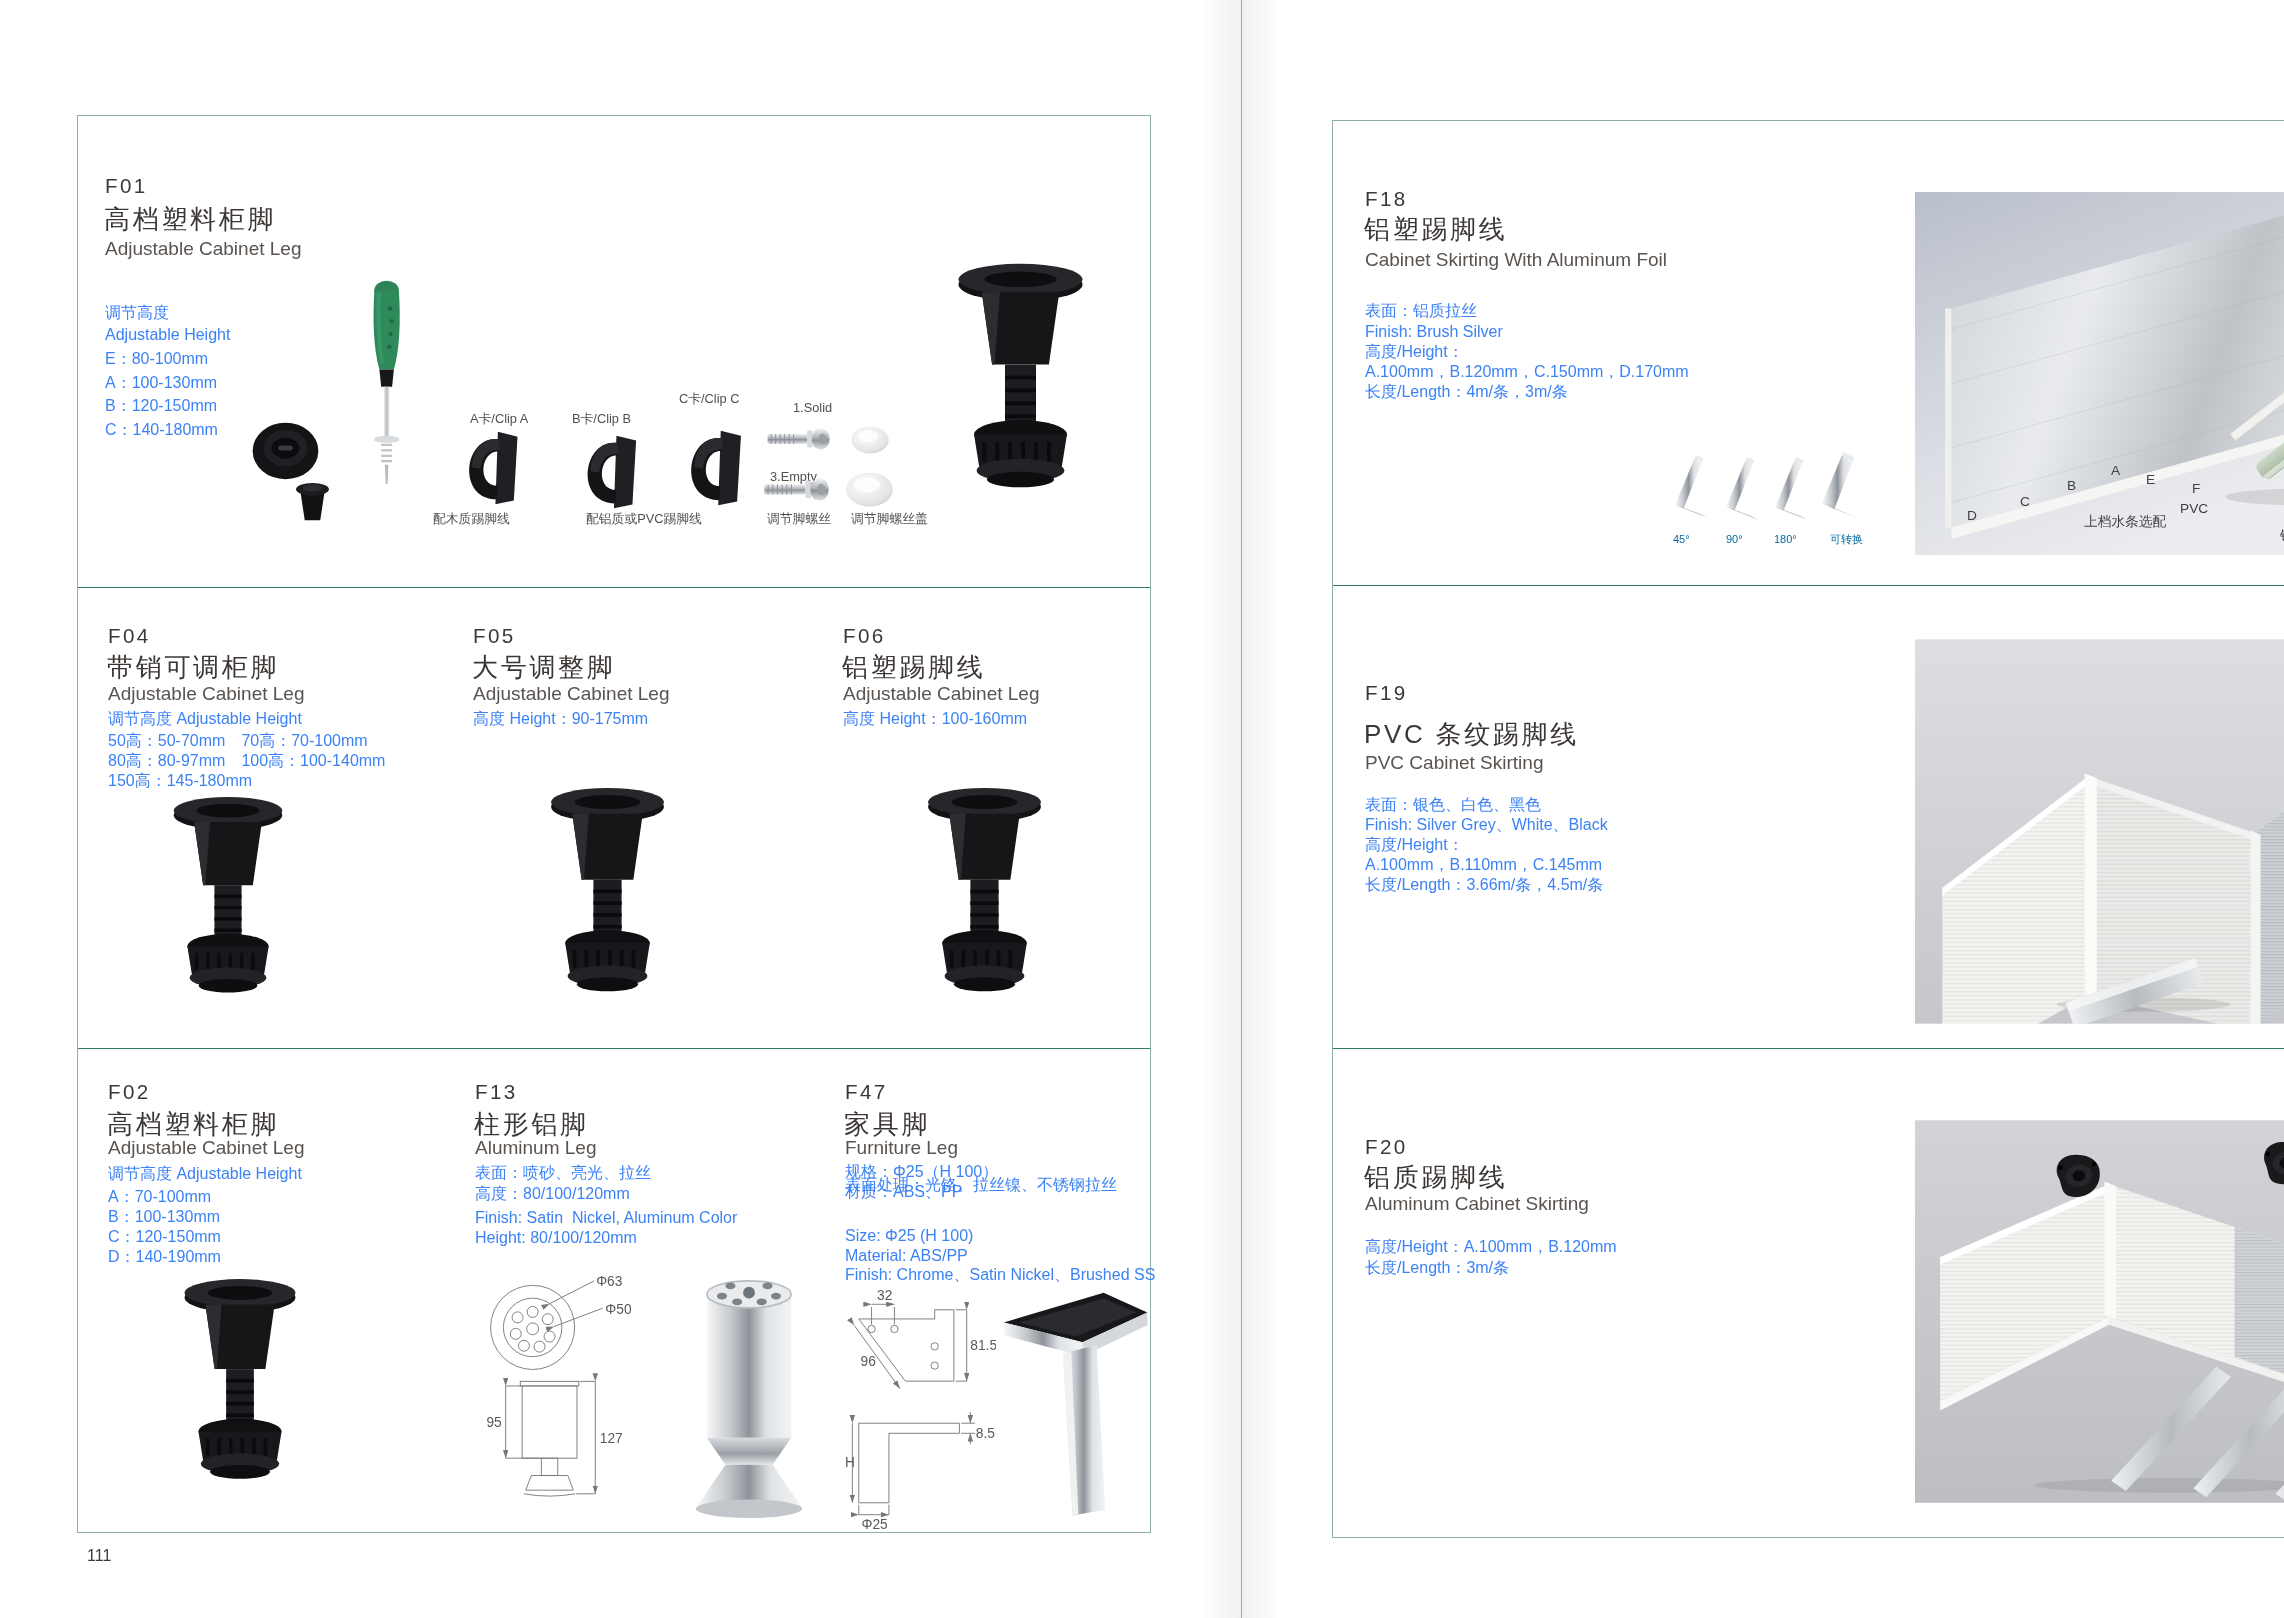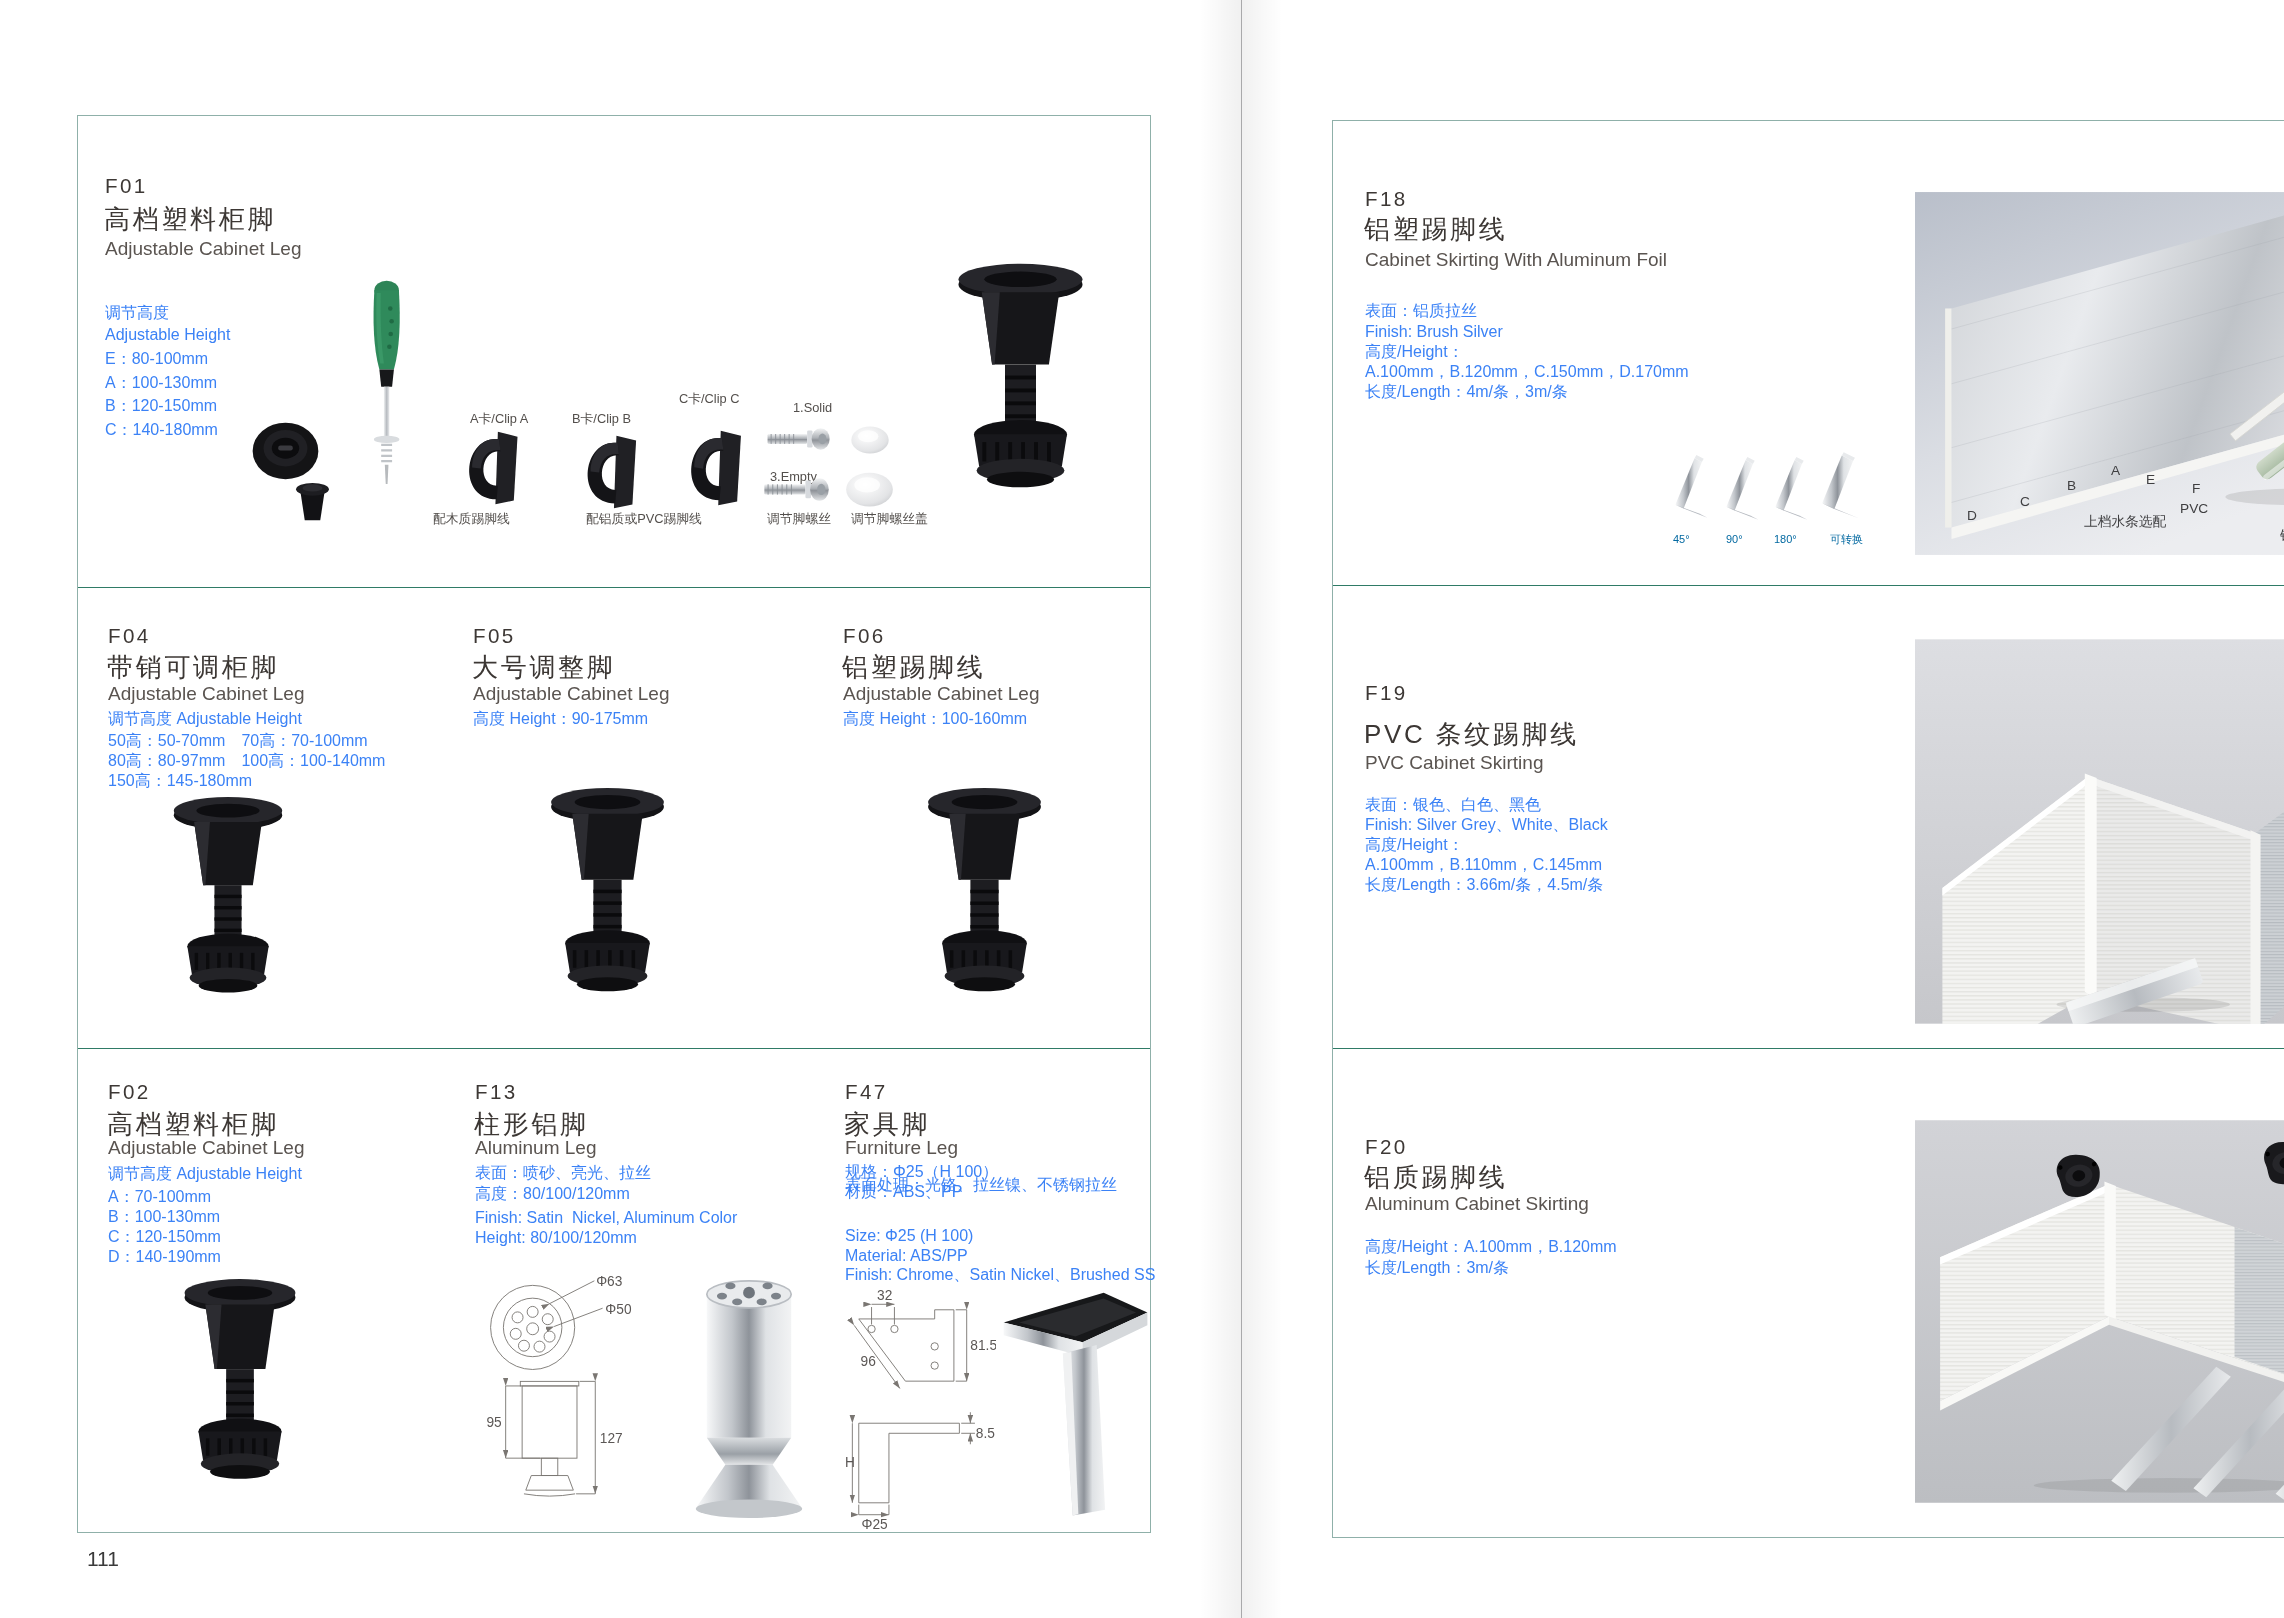--- a/index.html
+++ b/index.html
@@ -7,21 +7,21 @@
   body{font-family:"Liberation Sans","DejaVu Sans",sans-serif}
   #canvas{position:relative;width:2482px;height:1618px;background:#ffffff;overflow:hidden}
   .t{position:absolute;white-space:pre;line-height:1.12}
   .code{font-size:20.6px;color:#3d3835;letter-spacing:2.3px}
   .zht{font-size:26px;color:#3c3734;letter-spacing:2.7px;font-weight:400}
   .ent{font-size:19px;color:#5a5450;font-weight:400}
   .b{font-size:16px;color:#3b82f6}
   .s{font-size:12.8px;color:#534f4c}
   .pl{font-size:13.7px;color:#3f3f41}
   .al{font-size:11px;color:#0369a1}
-  .pagenum{position:absolute;font-size:21px;color:#3a3a3a}
+  .pagenum{position:absolute;font-size:16px;color:#3a3a3a}
   .box{position:absolute;border:1.4px solid #8fb0a9;background:transparent}
   .divider{position:absolute;left:0;width:100%;height:1.4px;background:#2f7b66}
   .ill{position:absolute}
   .photo{position:absolute;overflow:hidden}
   .gutter-band{position:absolute;top:0;height:100%;pointer-events:none}
   svg text{font-family:"Liberation Sans","DejaVu Sans",sans-serif}
 </style>
 </head>
 <body>
 

